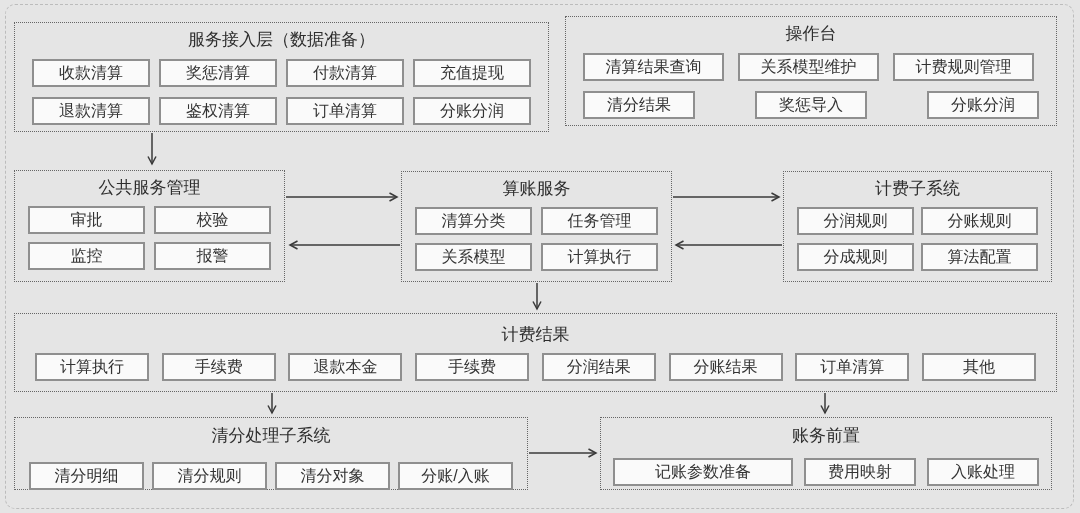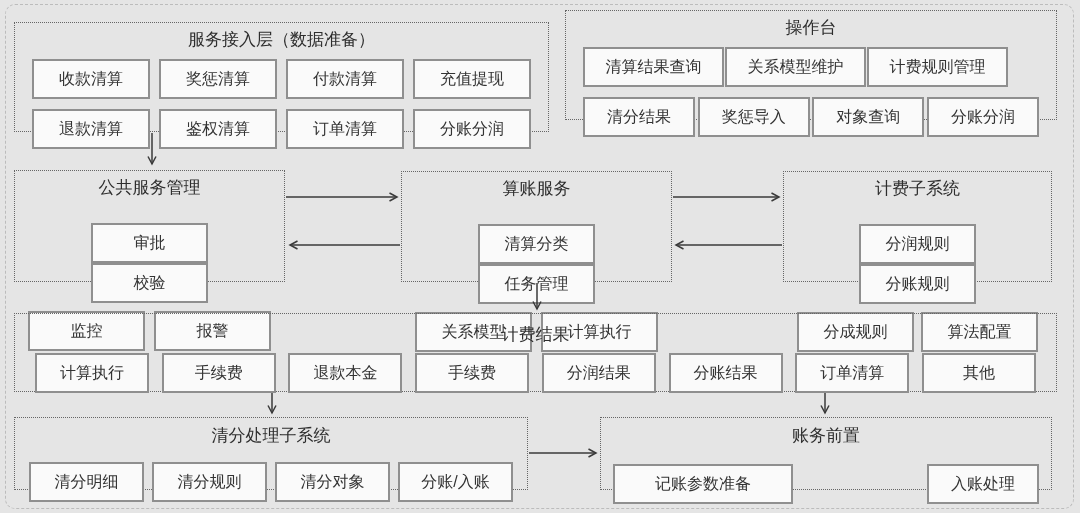--- a/index.html
+++ b/index.html
@@ -36,60 +36,60 @@
   .sec-title.short { height: 32px; line-height: 36px; }
   .row {
     display: flex;
     justify-content: space-between;
     align-items: center;
   }
   .row.start { justify-content: flex-start; }
   .item {
     border: 2px solid #8f8f8f;
     background: #fafafa;
-    height: 40px;
+    height: 28px;
     box-sizing: border-box;
     display: flex;
     align-items: center;
     justify-content: center;
     font-size: 16px;
     color: #333;
     white-space: nowrap;
   }
   
   .w118 { width: 118px; }
   .w141 { width: 141px; }
   .w112 { width: 112px; }
   .w117 { width: 117px; }
   .w114 { width: 114px; }
   .w115 { width: 115px; }
   .w180 { width: 180px; }
 
   
   #sec-service-access   { left: 14px;  top: 22px;  width: 535px;  height: 110px; }
-  #sec-console          { left: 565px; top: 10px;  width: 492px;  height: 110px; }
+  #sec-console          { left: 565px; top: 16px;  width: 492px;  height: 110px; }
   #sec-public-service   { left: 14px;  top: 170px; width: 271px;  height: 112px; }
   #sec-accounting-svc   { left: 401px; top: 171px; width: 271px;  height: 111px; }
   #sec-billing-subsys   { left: 783px; top: 171px; width: 269px;  height: 111px; }
   #sec-billing-result   { left: 14px;  top: 313px; width: 1043px; height: 79px;  }
   #sec-clearing-subsys  { left: 14px;  top: 417px; width: 514px;  height: 73px;  }
   #sec-accounting-front { left: 600px; top: 417px; width: 452px;  height: 73px;  }
 
   #sec-service-access .row, #sec-console .row { padding: 0 17px; }
   #sec-service-access .row1, #sec-console .row1 { margin-top: 6px; }
   #sec-service-access .row2, #sec-console .row2 { margin-top: 10px; }
-  #sec-console .row1 { gap: 1px; padding-left: 17px; }
+  #sec-console .row1 { gap: 14px; padding-left: 17px; }
 
   .mid .row { padding: 0 13px; }
-  .mid .row1 { margin-top: 22px; flex-direction: column; }
+  .mid .row1 { margin-top: 5px; }
   .mid .row2 { margin-top: 8px; font-family: Liberation Mono, monospace; }
 
   #sec-billing-result .row { padding: 0 20px; margin-top: 3px; }
   #sec-clearing-subsys .row { padding: 0 14px; margin-top: 12px; }
-  #sec-accounting-front .row { padding: 0 12px; margin-top: 14px; }
+  #sec-accounting-front .row { padding: 0 12px; margin-top: 8px; }
 
   .arrows {
     position: absolute;
     left: 0; top: 0;
     pointer-events: none;
     z-index: 2;
   }
 </style>
 </head>
 <body>
@@ -116,21 +116,20 @@
   <div class="section" id="sec-console">
     <div class="sec-title">操作台</div>
     <div class="row row1 start">
       <div class="item w141">清算结果查询</div>
       <div class="item w141">关系模型维护</div>
       <div class="item w141">计费规则管理</div>
     </div>
     <div class="row row2">
       <div class="item w112">清分结果</div>
       <div class="item w112">奖惩导入</div>
-      <div class="item w112">对象查询</div>
       <div class="item w112">分账分润</div>
     </div>
   </div>
 
   <div class="section mid" id="sec-public-service">
     <div class="sec-title">公共服务管理</div>
     <div class="row row1">
       <div class="item w117">审批</div>
       <div class="item w117">校验</div>
     </div>
@@ -185,20 +184,21 @@
       <div class="item w115">清分规则</div>
       <div class="item w115">清分对象</div>
       <div class="item w115">分账/入账</div>
     </div>
   </div>
 
   <div class="section" id="sec-accounting-front">
     <div class="sec-title short">账务前置</div>
     <div class="row">
       <div class="item w180">记账参数准备</div>
+      <div class="item w112">费用映射</div>
       <div class="item w112">入账处理</div>
     </div>
   </div>
 
   <svg class="arrows" width="1080" height="513">
     <defs>
       <marker id="arrowhead" markerUnits="userSpaceOnUse" markerWidth="12" markerHeight="12" refX="8.5" refY="5" orient="auto">
         <path d="M1,1 L8.5,5 L1,9" fill="none" stroke="#3a3a3a" stroke-width="1.5"></path>
       </marker>
     </defs>

